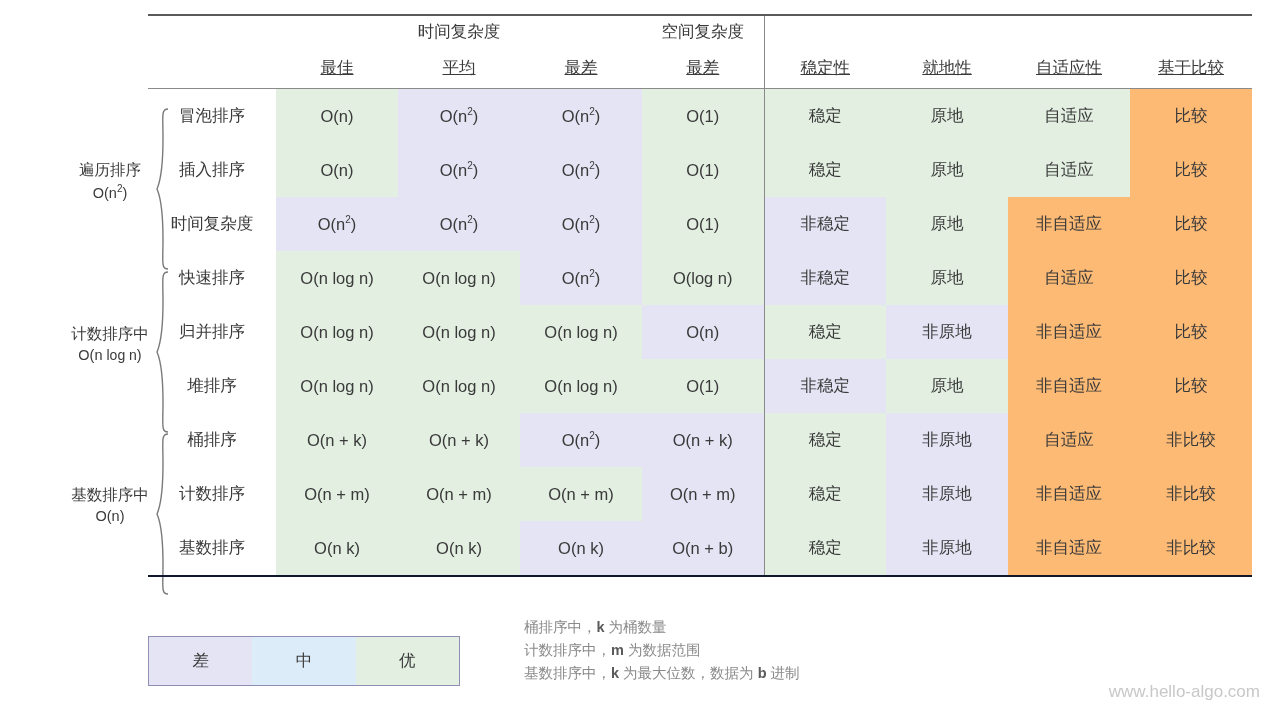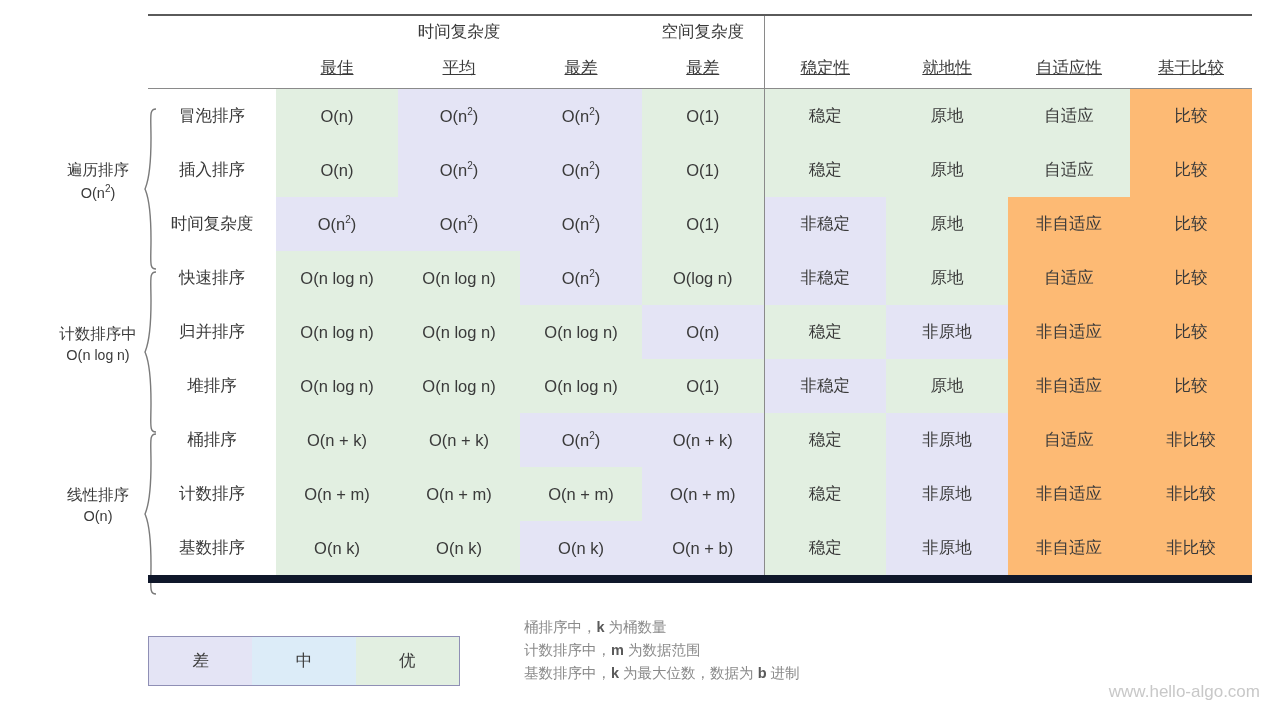--- a/index.html
+++ b/index.html
@@ -50,35 +50,35 @@
     height: 40px;
     font-size: 16.5px;
     color: #3a3a3a;
   }
   .rowcell {
     height: 54px;
   }
 
   .rule-top { border-top: 2px solid #5a5a5a; }
   .rule-mid { border-bottom: 1px solid #8a8a8a; text-decoration: underline; }
-  .rule-bot { border-bottom: 8px solid #0f172a; }
+  .rule-bot { border-bottom: 2px solid #0f172a; }
 
   .vrule { border-left: 1px solid #8a8a8a; }
 
   
   .c-bad  { background: #e4e4f5; }  
   .c-mid  { background: #fdba74; }  
   .c-good { background: #e2efe1; }
 
   sup { font-size: 10px; vertical-align: super; }
 
   
   .grouplabels {
     position: absolute;
-    left: 0;
+    left: 12px;
     top: 0;
     width: 148px;
     height: 520px;
     padding-left: 28px;
   }
   .glabel {
     position: absolute;
     width: 140px;
     text-align: center;
     font-size: 15.5px;
@@ -148,21 +148,21 @@
       <div>遍历排序</div>
       <div class="sub">O(n<sup>2</sup>)</div>
     </div>
 
     <div class="glabel" style="top:322px;">
       <div>计数排序中</div>
       <div class="sub">O(n <span class="tiny">log n</span>)</div>
     </div>
 
     <div class="glabel" style="top:483px;">
-      <div>线性排序</div>
+      <div>基数排序中</div>
       <div class="sub">O(n)</div>
     </div>
 
     <div class="brace" style="left:144px; top:108px;">
       <svg width="14" height="162" viewBox="0 0 14 162">
         <path d="M12 1 C5 1 7 8 7 30 C7 70 2 78 1 81 C2 84 7 92 7 132 C7 154 5 161 12 161" fill="none" stroke="#7a7a7a" stroke-width="1.4"></path>
       </svg>
     </div>
     <div class="brace" style="left:144px; top:271px;">
       <svg width="14" height="162" viewBox="0 0 14 162">

